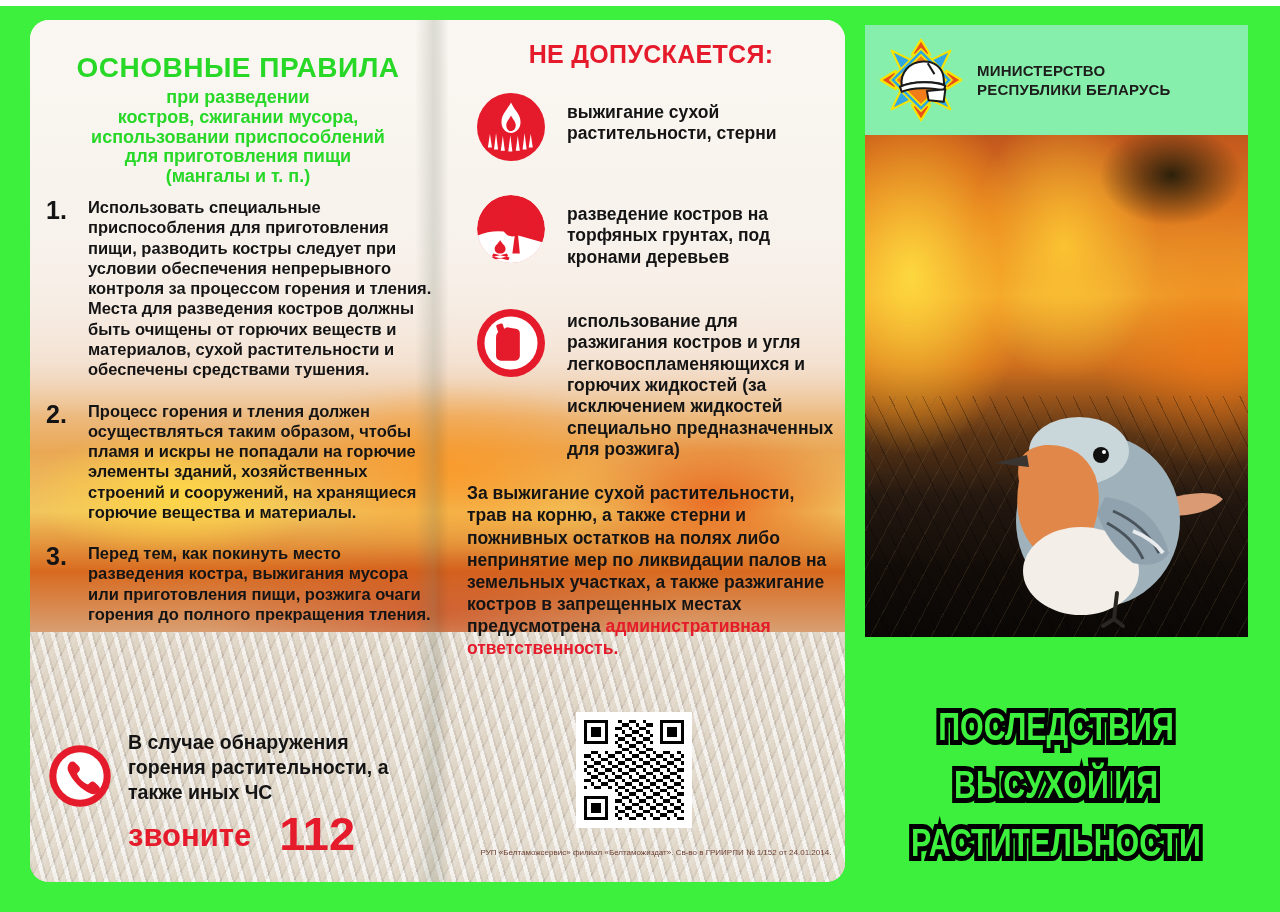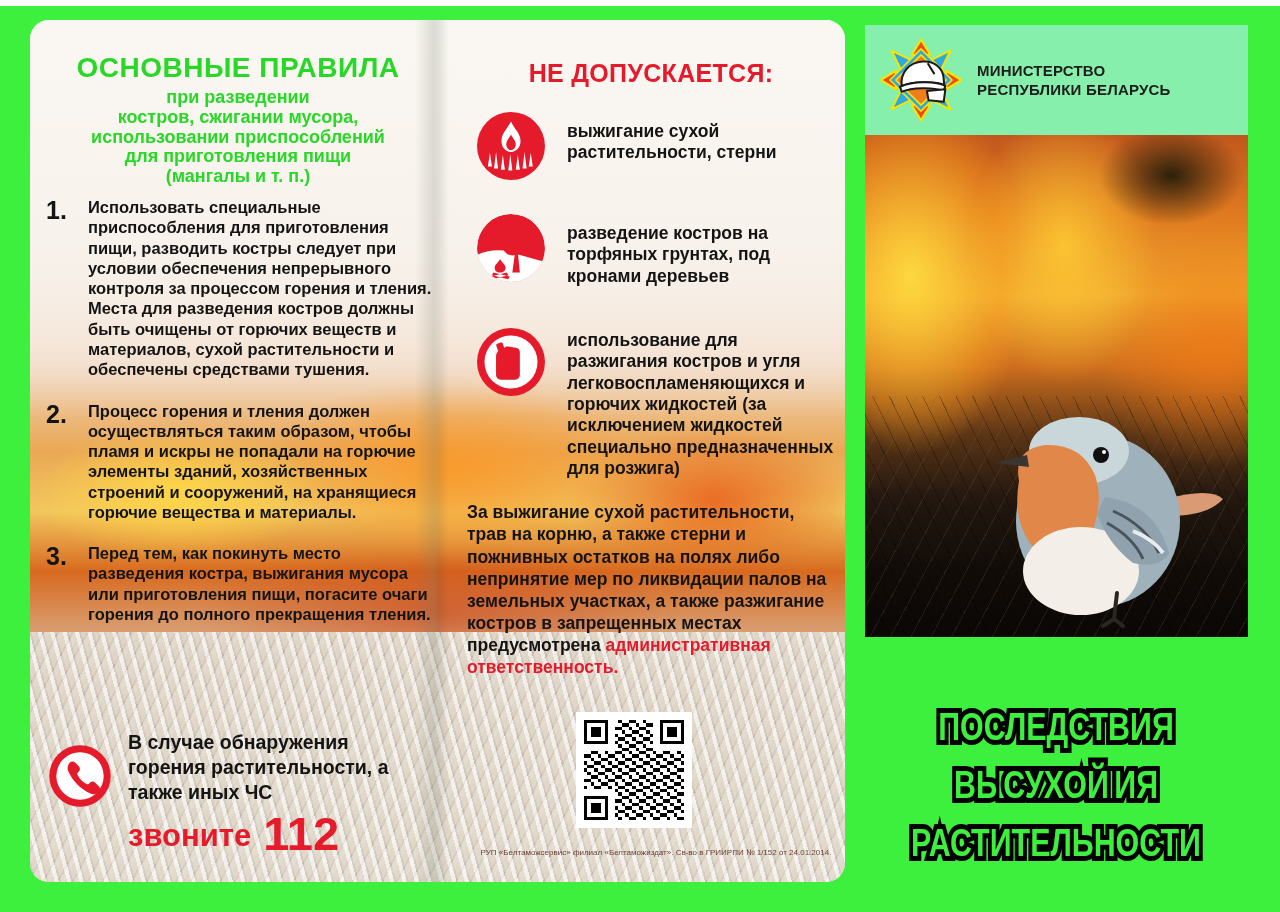--- a/index.html
+++ b/index.html
@@ -35,23 +35,23 @@
   .rules{margin-top:10px;}
   .rule{display:flex;margin:0 0 21px 6px;}
   .rule-num{flex:none;width:42px;font-size:25px;line-height:1;padding-top:1px;}
   .rule-text{font-size:16.5px;line-height:1.23;width:344px;}
   .emergency{position:absolute;left:8px;top:690px;width:404px;display:flex;align-items:flex-start;}
   .phone-badge{flex:none;width:64px;height:64px;margin-top:14px;}
   .em-block{margin-left:16px;}
   .em-text{font-size:19.5px;line-height:1.27;color:#141414;width:300px;}
   .call-row{margin-top:2px;white-space:nowrap;}
   .call-word{color:#e51a2b;font-size:31px;vertical-align:baseline;text-align:center;}
-  .call-num{color:#e51a2b;font-size:47px;margin-left:12px;vertical-align:-4px;}
-
-  .col-mid{position:absolute;left:425px;top:33px;width:392px;z-index:3;color:#141414;}
+  .call-num{color:#e51a2b;font-size:47px;margin-left:28px;vertical-align:-4px;}
+
+  .col-mid{position:absolute;left:425px;top:14px;width:392px;z-index:3;color:#141414;}
   .mid-title{margin:6px 0 0 0;text-align:center;font-size:25px;color:#e51a2b;letter-spacing:.3px;}
   .prohibit-row{display:flex;align-items:flex-start;padding-left:22px;}
   .row1{margin-top:24px;}  .row2{margin-top:34px;}  .row3{margin-top:41px;}
   .p-icon{flex:none;width:68px;height:68px;}
   .p-text{margin-left:22px;font-size:17.5px;line-height:1.22;padding-top:9px;width:270px;}
   .row3 .p-text{padding-top:2px;}
   .warning{margin:22px 0 0 12px;font-size:17.5px;line-height:1.26;width:368px;}
   .warning .hl{color:#e51a2b;}
   .qr{position:absolute;left:546px;top:692px;width:116px;height:116px;background:#fff;padding:8px;z-index:3;}
   .qr svg{width:100%;height:100%;display:block;}
@@ -108,21 +108,21 @@
         <div class="rule">
           <div class="rule-num">1.</div>
           <div class="rule-text">Использовать специальные приспособления для приготовления пищи, разводить костры следует при условии обеспечения непрерывного контроля за процессом горения и тления. Места для разведения костров должны быть очищены от горючих веществ и материалов, сухой растительности и обеспечены средствами тушения.</div>
         </div>
         <div class="rule">
           <div class="rule-num">2.</div>
           <div class="rule-text">Процесс горения и тления должен осуществляться таким образом, чтобы пламя и искры не попадали на горючие элементы зданий, хозяйственных строений и сооружений, на хранящиеся горючие вещества и материалы.</div>
         </div>
         <div class="rule">
           <div class="rule-num">3.</div>
-          <div class="rule-text">Перед тем, как покинуть место разведения костра, выжигания мусора или приготовления пищи, погасите очаги горения до полного прекращения тления.</div>
+          <div class="rule-text">Перед тем, как покинуть место разведения костра, выжигания мусора или приготовления пищи, розжига очаги горения до полного прекращения тления.</div>
         </div>
       </div>
       <div class="emergency">
         <svg class="phone-badge" viewBox="0 0 100 100">
           <circle cx="50" cy="50" r="48" fill="#e51a2b"></circle>
           <circle cx="50" cy="50" r="37" fill="#ffffff"></circle>
           <path fill="#e51a2b" d="M33.5 29.5c2.8-2.8 6.8-2.8 9.2-.3l5.4 5.6c2.3 2.4 2.3 6 .1 8.3l-2.9 3c1.3 3.9 3.8 7.4 6.8 10.4 3 3 6.5 5.5 10.4 6.8l3-2.9c2.3-2.2 5.9-2.2 8.3.1l5.6 5.4c2.5 2.4 2.5 6.4-.3 9.2-3.4 3.4-8.7 4.3-13 2.2-7.5-3.5-14.5-8.4-20.2-14.1-5.7-5.7-10.6-12.7-14.1-20.2-2.1-4.3-1.2-9.6 1.7-13.5z"></path>
         </svg>
         <div class="em-block">
           <div class="em-text">В случае обнаружения горения растительности, а также иных ЧС</div>

